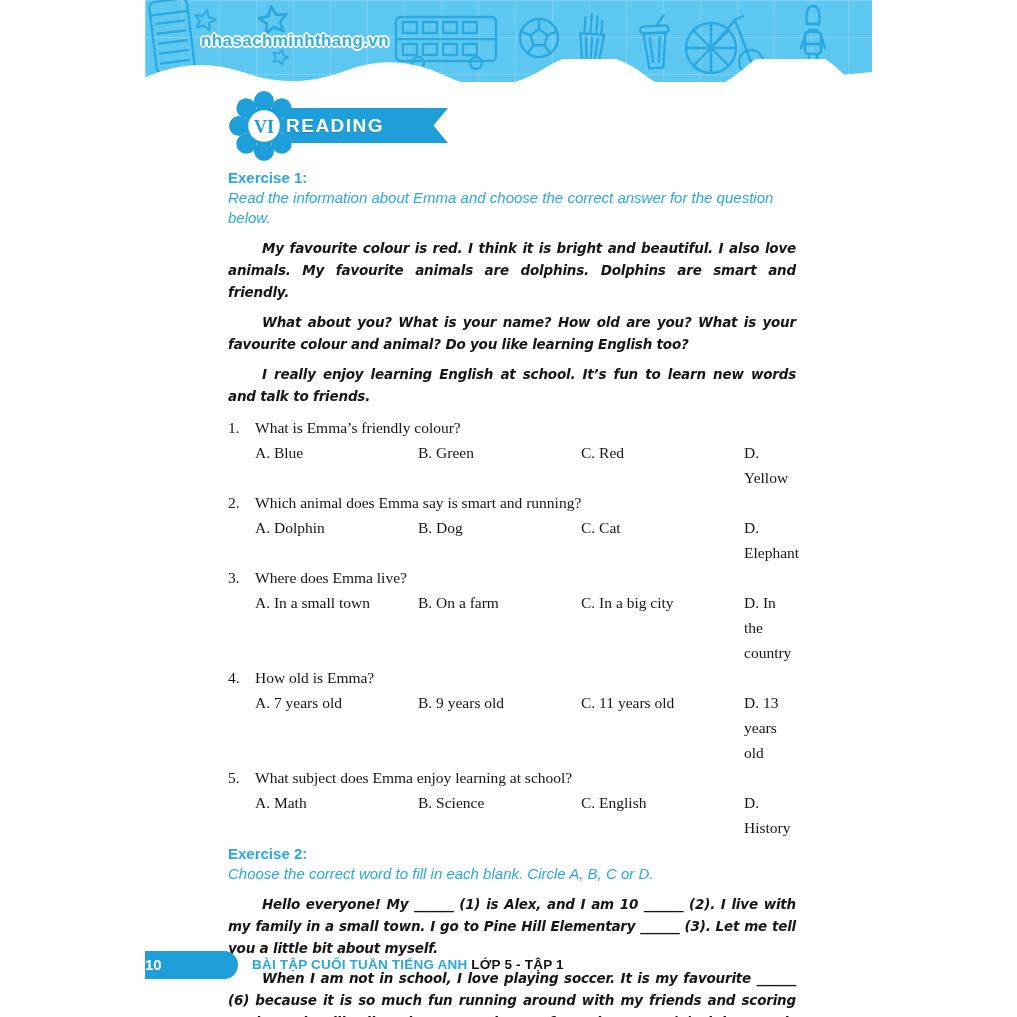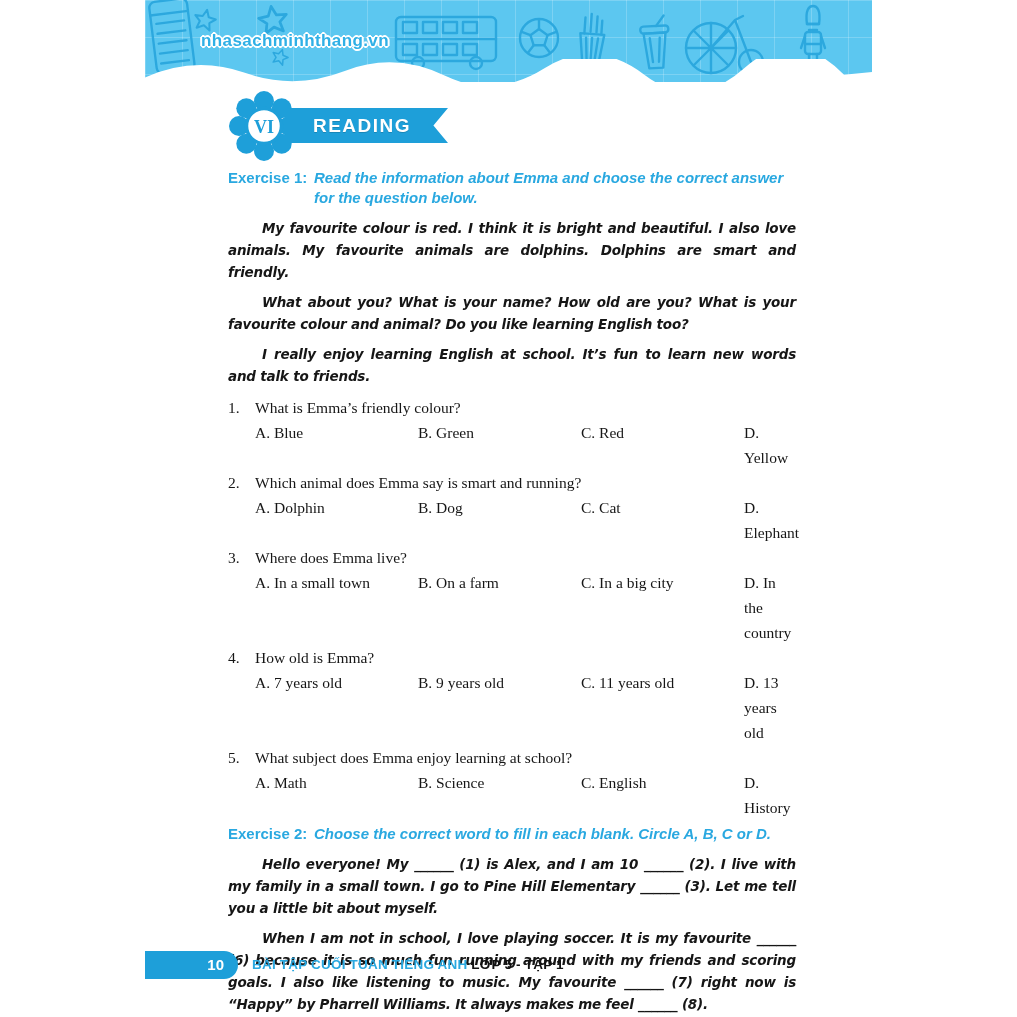--- a/index.html
+++ b/index.html
@@ -22,46 +22,46 @@
   .watermark{
     position:absolute;left:56px;top:31px;
     font-weight:bold;font-size:17px;letter-spacing:.4px;color:#2fb0e6;
     text-shadow:-2px 0 #fff,2px 0 #fff,0 -2px #fff,0 2px #fff,-1px -1px #fff,1px 1px #fff,1px -1px #fff,-1px 1px #fff;
   }
   .wave{position:absolute;left:0;bottom:-1px;width:100%;height:24px;}
   
   .flower{position:absolute;left:228px;top:90px;width:72px;height:72px;}
   .ribbon{
     position:absolute;left:286px;top:108px;width:162px;height:35px;
-    background:#1e9fd9;display:flex;align-items:center;justify-content:center;
+    background:#1e9fd9;display:flex;align-items:center;justify-content:flex-start;
     clip-path:polygon(0 0,100% 0,91% 50%,100% 100%,0 100%);
   }
   .ribbon span{
     color:#ffffff;font-weight:bold;font-size:19px;letter-spacing:1.5px;
     padding-right:10px;text-shadow:0 1px 0 rgba(0,0,0,.15);
   }
   
   .content{position:absolute;left:228px;top:164px;width:568px;color:#161616;}
-  .ex-head{display:flex;color:#29a8e0;font-size:15px;line-height:20px;margin:4px 0 9px;}
+  .ex-head{display:flex;color:#29a8e0;font-size:15px;line-height:20px;margin:4px 0 9px;flex-direction:column;}
   .ex-label{width:86px;flex:none;font-weight:bold;}
-  .ex-instr{flex:1;font-weight:bold;font-style:italic;}
+  .ex-instr{flex:1;font-weight:normal;font-style:italic;}
   .passage{
     font-family:"DejaVu Sans",sans-serif;font-style:italic;font-weight:bold;
     font-size:13.5px;letter-spacing:-.2px;line-height:22px;
     text-align:justify;text-indent:34px;margin:0 0 8px;
   }
   .qlist{font-family:"Liberation Serif",serif;font-size:15.5px;margin:6px 0 4px;}
   .q{display:flex;line-height:25px;}
   .qnum{width:27px;flex:none;}
   .qtext{flex:1;}
   .opts{display:grid;grid-template-columns:137px 137px 137px 1fr;padding-left:27px;line-height:25px;gap:26px;}
   
   .page-bar{
     position:absolute;left:145px;top:951px;width:93px;height:28px;box-sizing:border-box;
-    background:#1e9fd9;border-radius:0 14px 14px 0;color:#fff;text-align:right;
+    background:#1e9fd9;border-radius:0 14px 14px 0;color:#fff;text-align:left;
     font-weight:bold;font-size:15px;line-height:28px;padding-right:14px;
   }
   .footer-text{position:absolute;left:252px;top:951px;height:28px;line-height:28px;font-weight:bold;font-size:13.5px;letter-spacing:.2px;}
   .f-series{color:#29a8e0;}
   .f-vol{color:#111111;}
 </style>
 </head>
 <body>
 
 <div>

